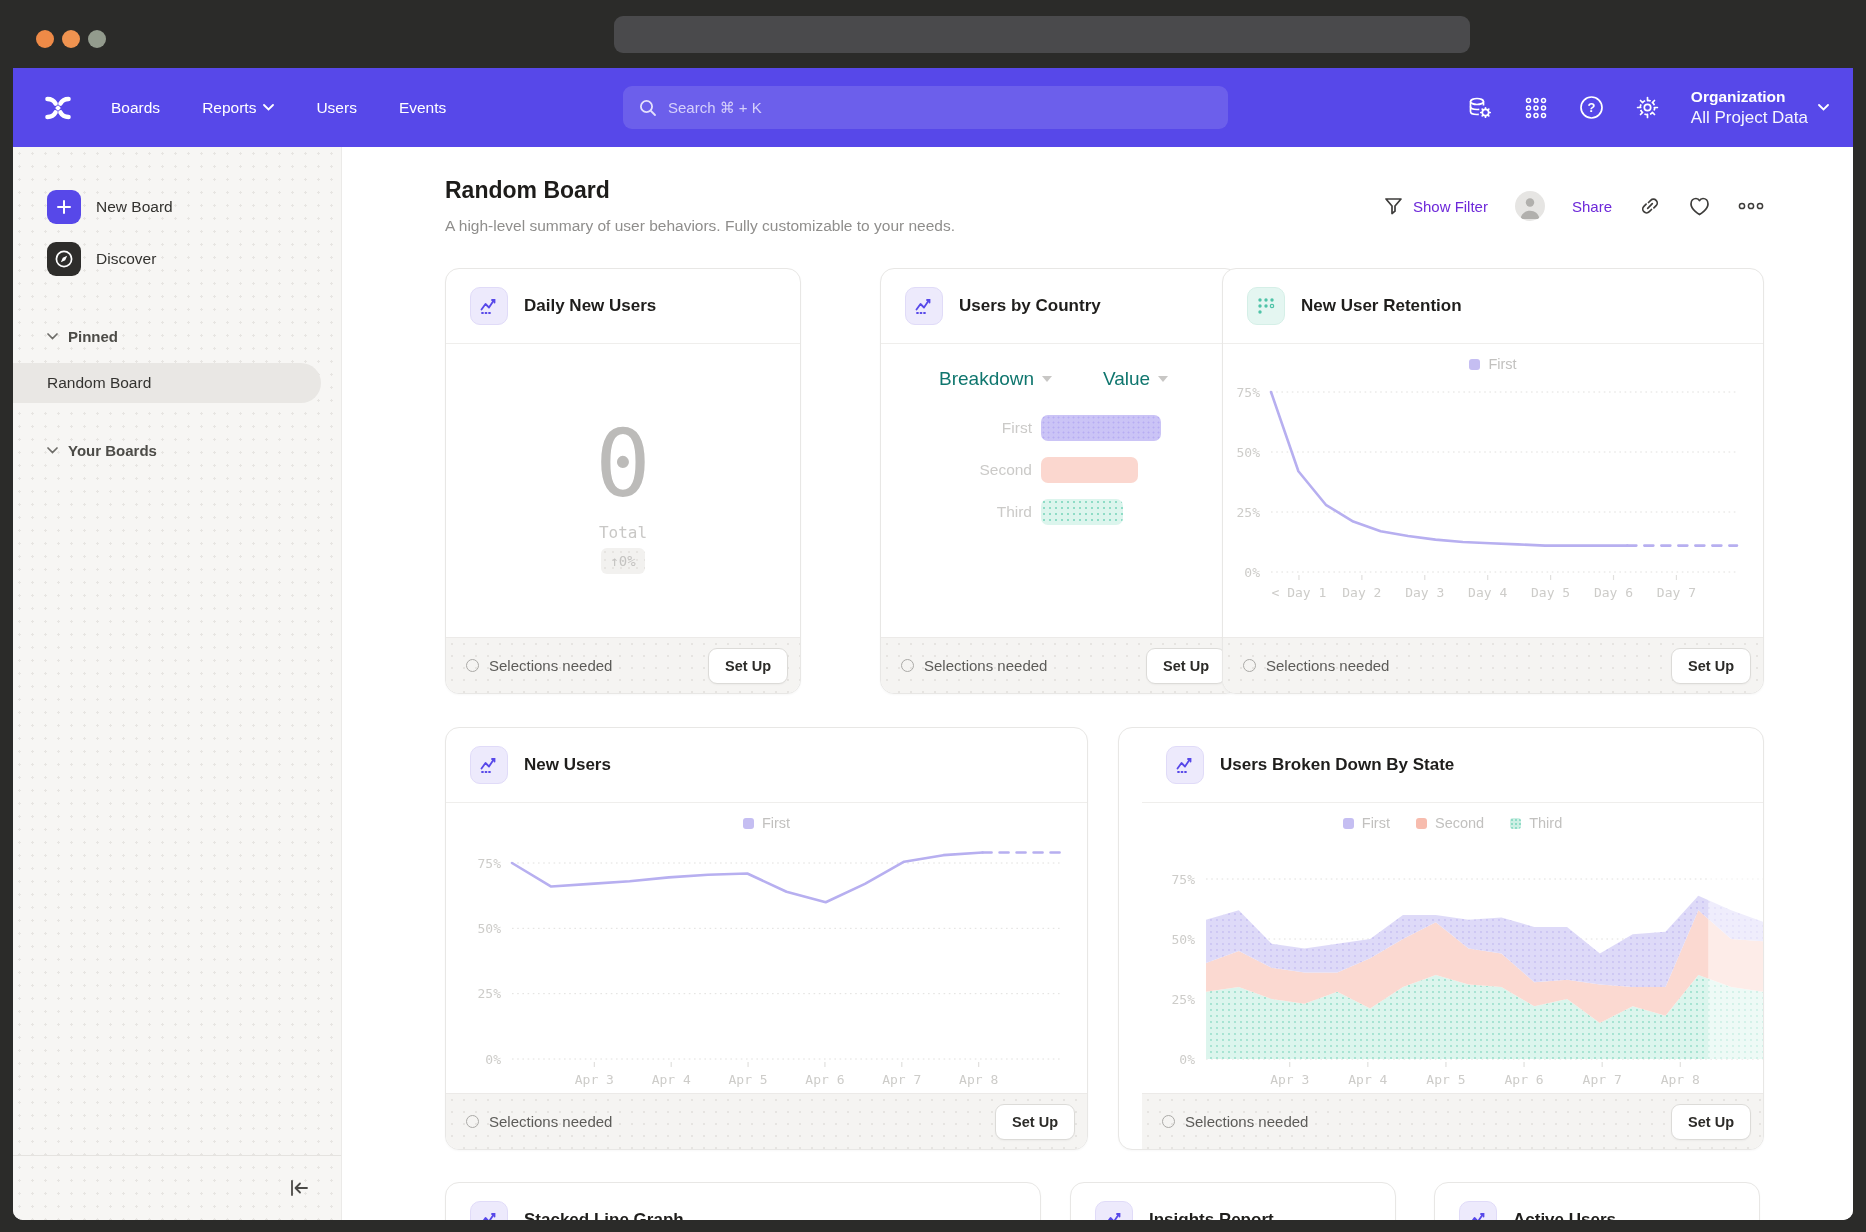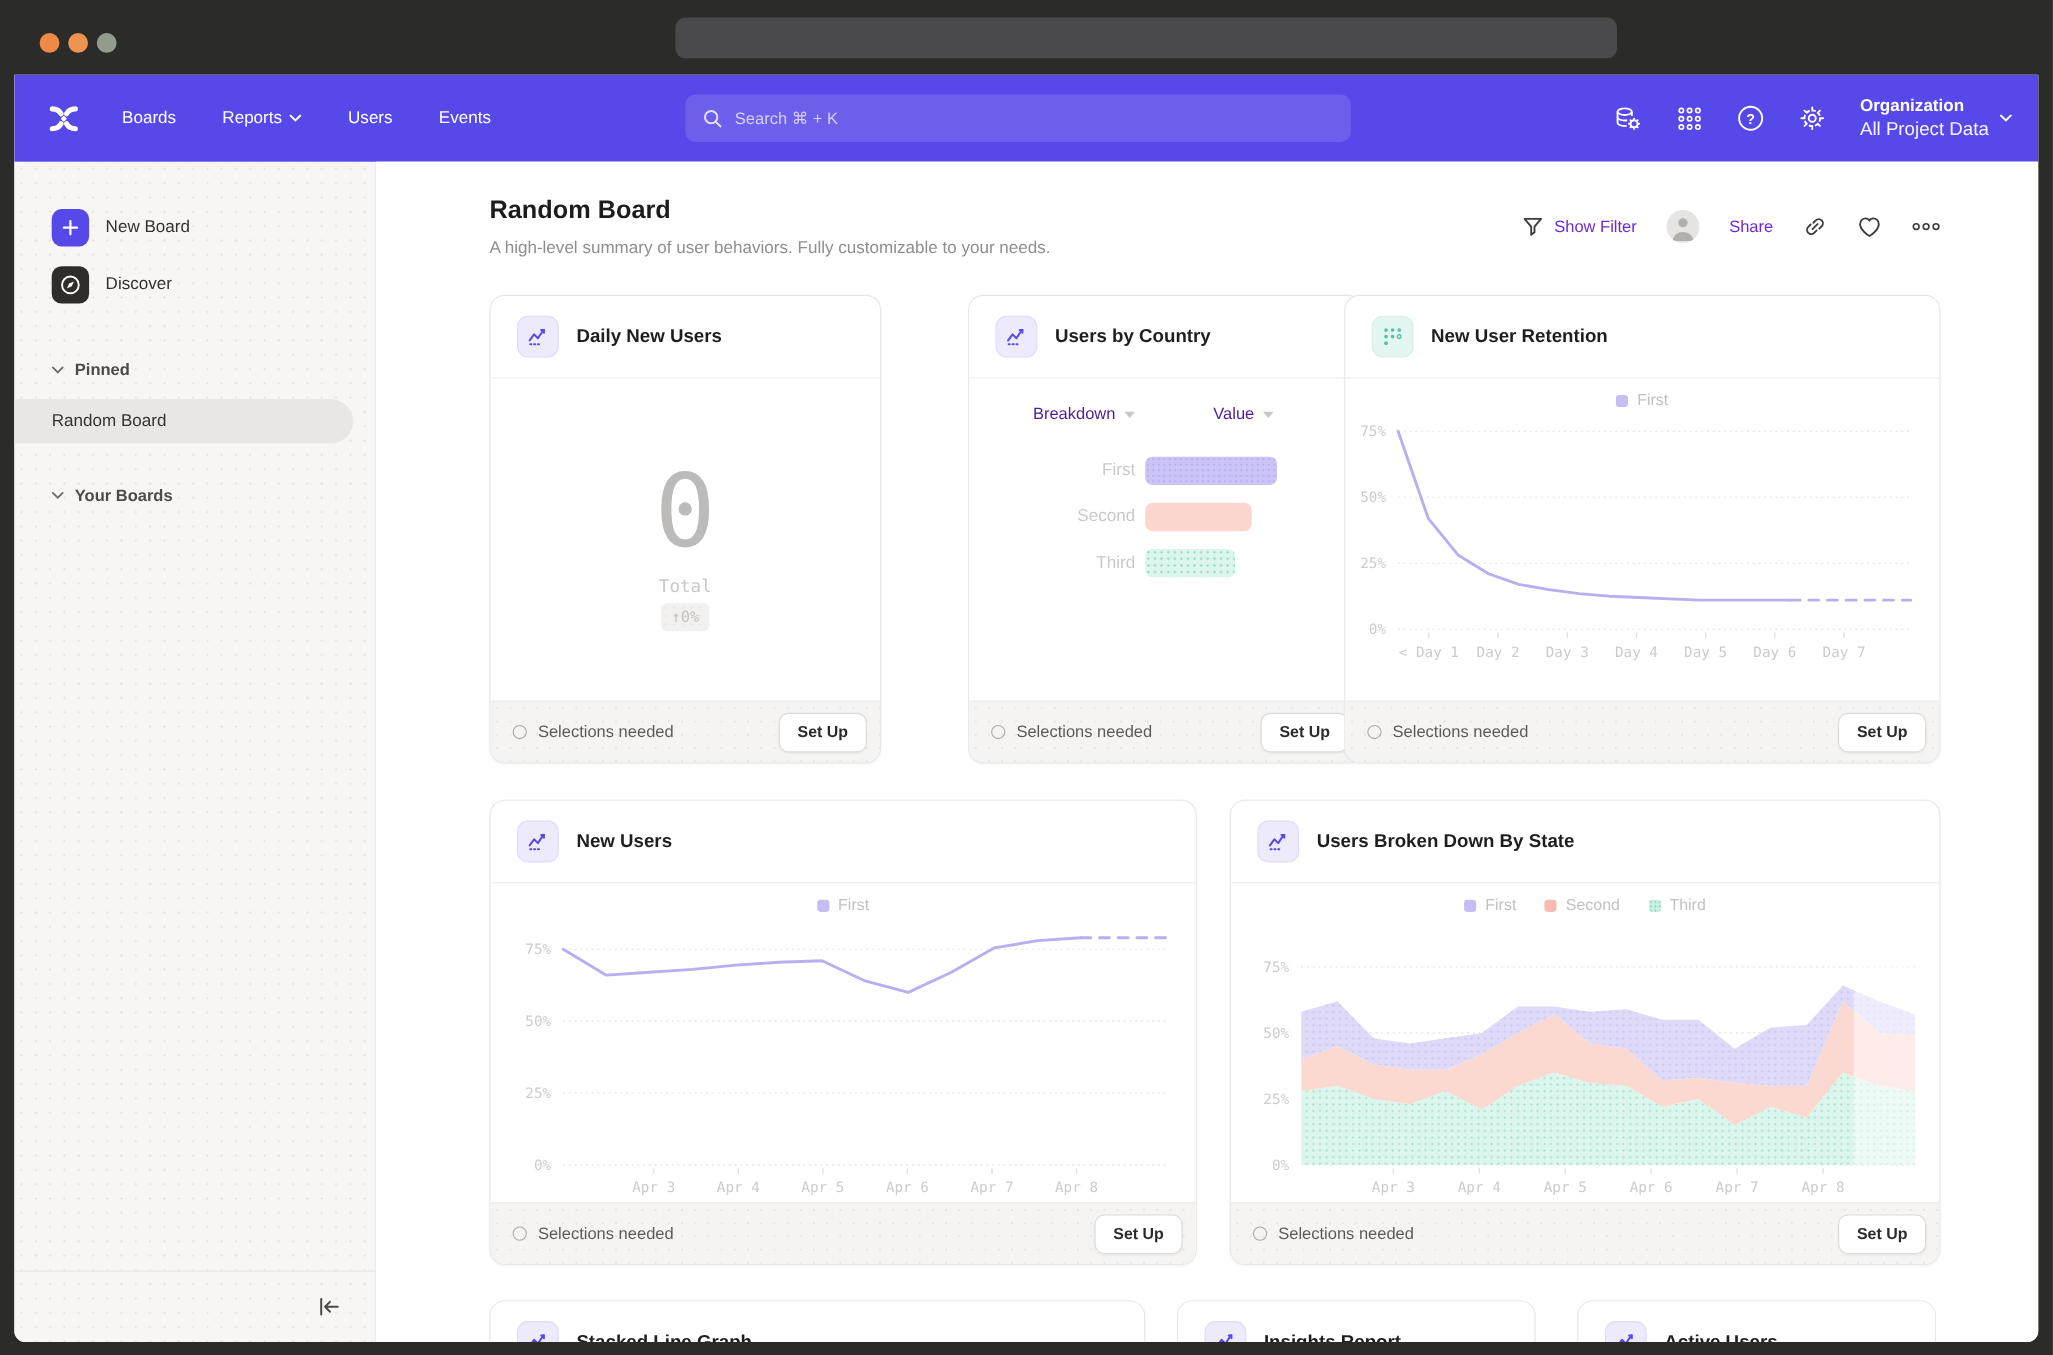--- a/index.html
+++ b/index.html
@@ -52,21 +52,21 @@
   .status{display:flex;align-items:center;gap:10px;font-size:15px;color:#5c5b58;}
   .radio{width:13px;height:13px;border-radius:50%;border:1.5px solid #abaaa7;box-sizing:border-box;}
   .setup-btn{margin-left:auto;background:#fff;border:1px solid #dcdbd8;border-radius:9px;padding:9px 16px;font-size:14.5px;font-weight:700;color:#2c2b28;font-family:"Liberation Sans",sans-serif;box-shadow:0 1px 2px rgba(0,0,0,.04);}
   
   .big-center{position:absolute;inset:0;display:flex;flex-direction:column;align-items:center;justify-content:center;gap:6px;transform:translateY(6px);}
   .big-zero{font-family:"DejaVu Sans Mono",monospace;font-size:92px;color:#bcbbb9;line-height:1;}
   .big-label{font-family:"DejaVu Sans Mono",monospace;font-size:16px;color:#c9c8c6;margin-top:6px;}
   .delta-badge{font-family:"DejaVu Sans Mono",monospace;font-size:14px;color:#c4c3c1;background-color:#f2f1ef;background-image:radial-gradient(#e6e4e1 .8px,transparent 1px);background-size:8px 8px;border-radius:6px;padding:5px 9px;}
   
   .cols{position:absolute;top:24px;left:0;right:0;}
-  .col-lab{position:absolute;font-size:15px;color:#4c1d95;display:flex;gap:8px;align-items:center;}
+  .col-lab{position:absolute;font-size:19px;color:#0f766e;display:flex;gap:8px;align-items:center;}
   .bar-row{position:absolute;display:flex;align-items:center;}
   .bar-label{width:160px;text-align:right;font-size:15.5px;color:#cbcac8;padding-right:9px;box-sizing:border-box;}
   .bar{height:26px;border-radius:7px;}
   .bar-first{background-color:#cbc4f6;background-image:radial-gradient(#b7adf3 .9px,transparent 1.1px);background-size:5px 5px;}
   .bar-second{background-color:#fbd7cf;}
   .bar-third{background-color:#dcf5ed;background-image:radial-gradient(#8edcc6 .9px,transparent 1.1px);background-size:6px 6px;}
   
   .legend{position:absolute;top:12px;left:0;right:0;display:flex;justify-content:center;gap:26px;}
   .leg-item{display:flex;align-items:center;gap:8px;font-size:14.5px;color:#c2c1bf;}
   .sw{width:11px;height:11px;border-radius:3px;}
@@ -436,21 +436,21 @@
           </div>
           <div class="card-foot">
             <div class="status">
                 <span class="radio"></span>
                 <span>Selections needed</span>
               </div>
             <button class="setup-btn">Set Up</button>
           </div>
         </div>
 
-        <div class="card" style="left:776px;top:580px;width:646px;height:423px;">
+        <div class="card" style="left:776px;top:580px;width:646px;height:423px;padding-left:23px;">
           <div class="card-head">
             <div class="icon-sq icon-chart">
               <svg width="20" height="20" viewBox="0 0 20 20">
                   <path d="M2.5 13.5l4-5.5 3.5 3.5 5-7.5" fill="none" stroke="#5748e9" stroke-width="1.8" stroke-linecap="round" stroke-linejoin="round"></path>
                   <path d="M13 4h2.5v2.5" fill="none" stroke="#5748e9" stroke-width="1.8" stroke-linecap="round"></path>
                   <path d="M3 17h1M6.5 17h1M10 17h1" stroke="#5748e9" stroke-width="1.8" stroke-linecap="round"></path>
                 </svg>
             </div>
             <span class="card-title">Users Broken Down By State</span>
           </div>

